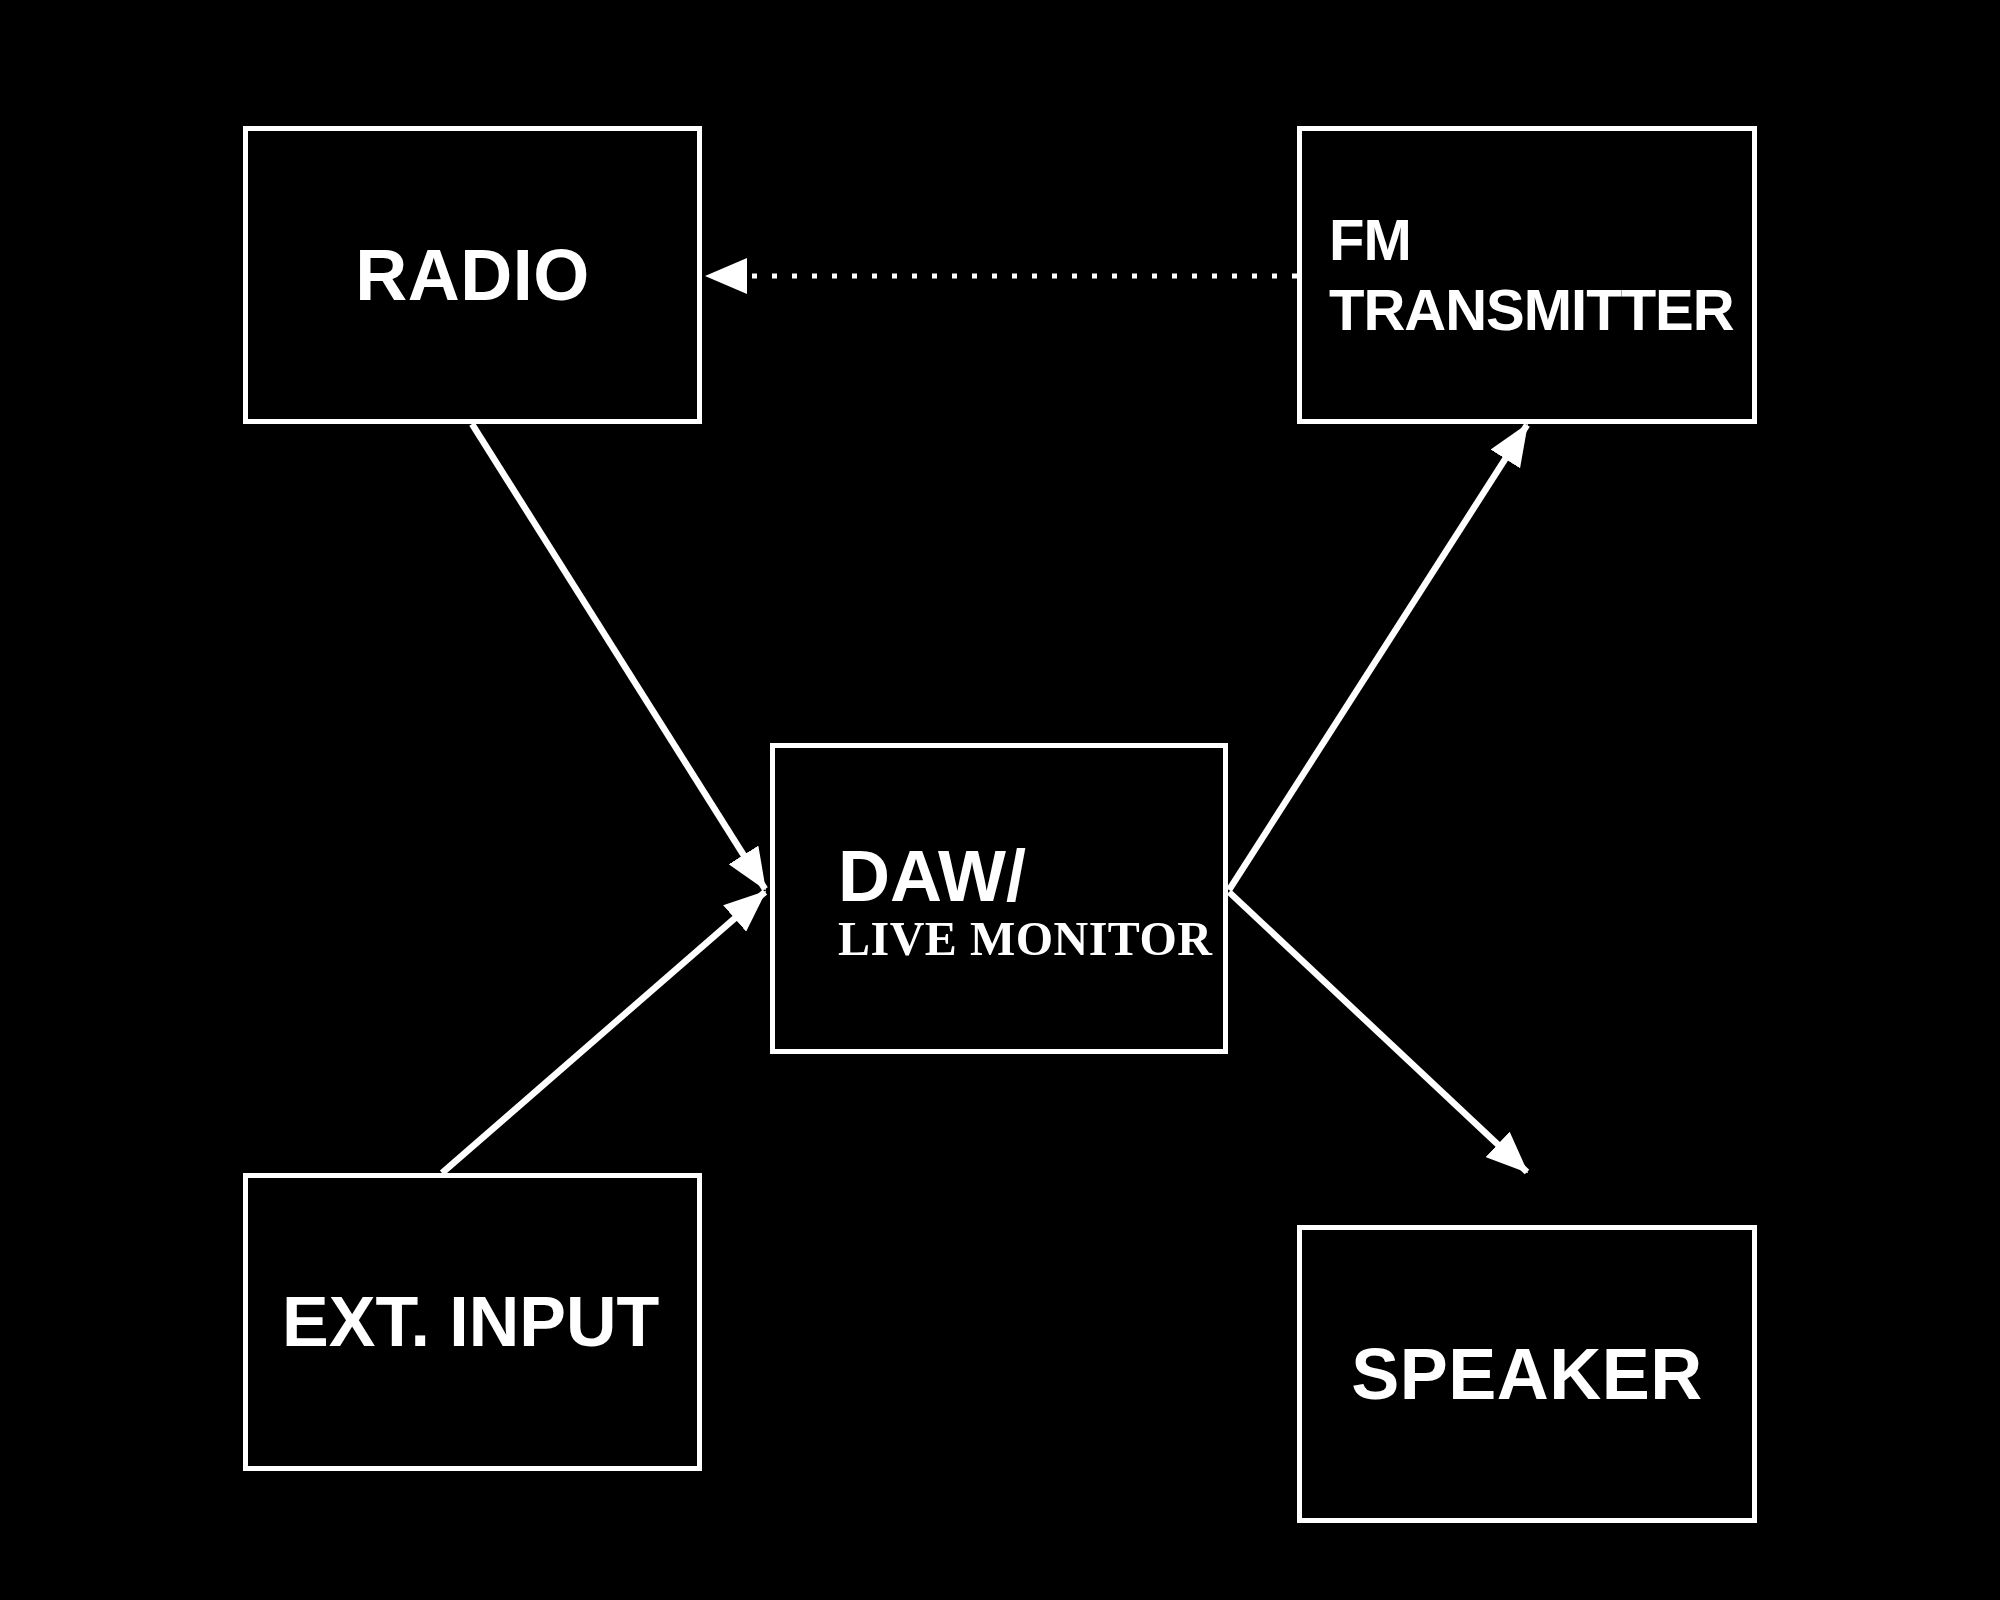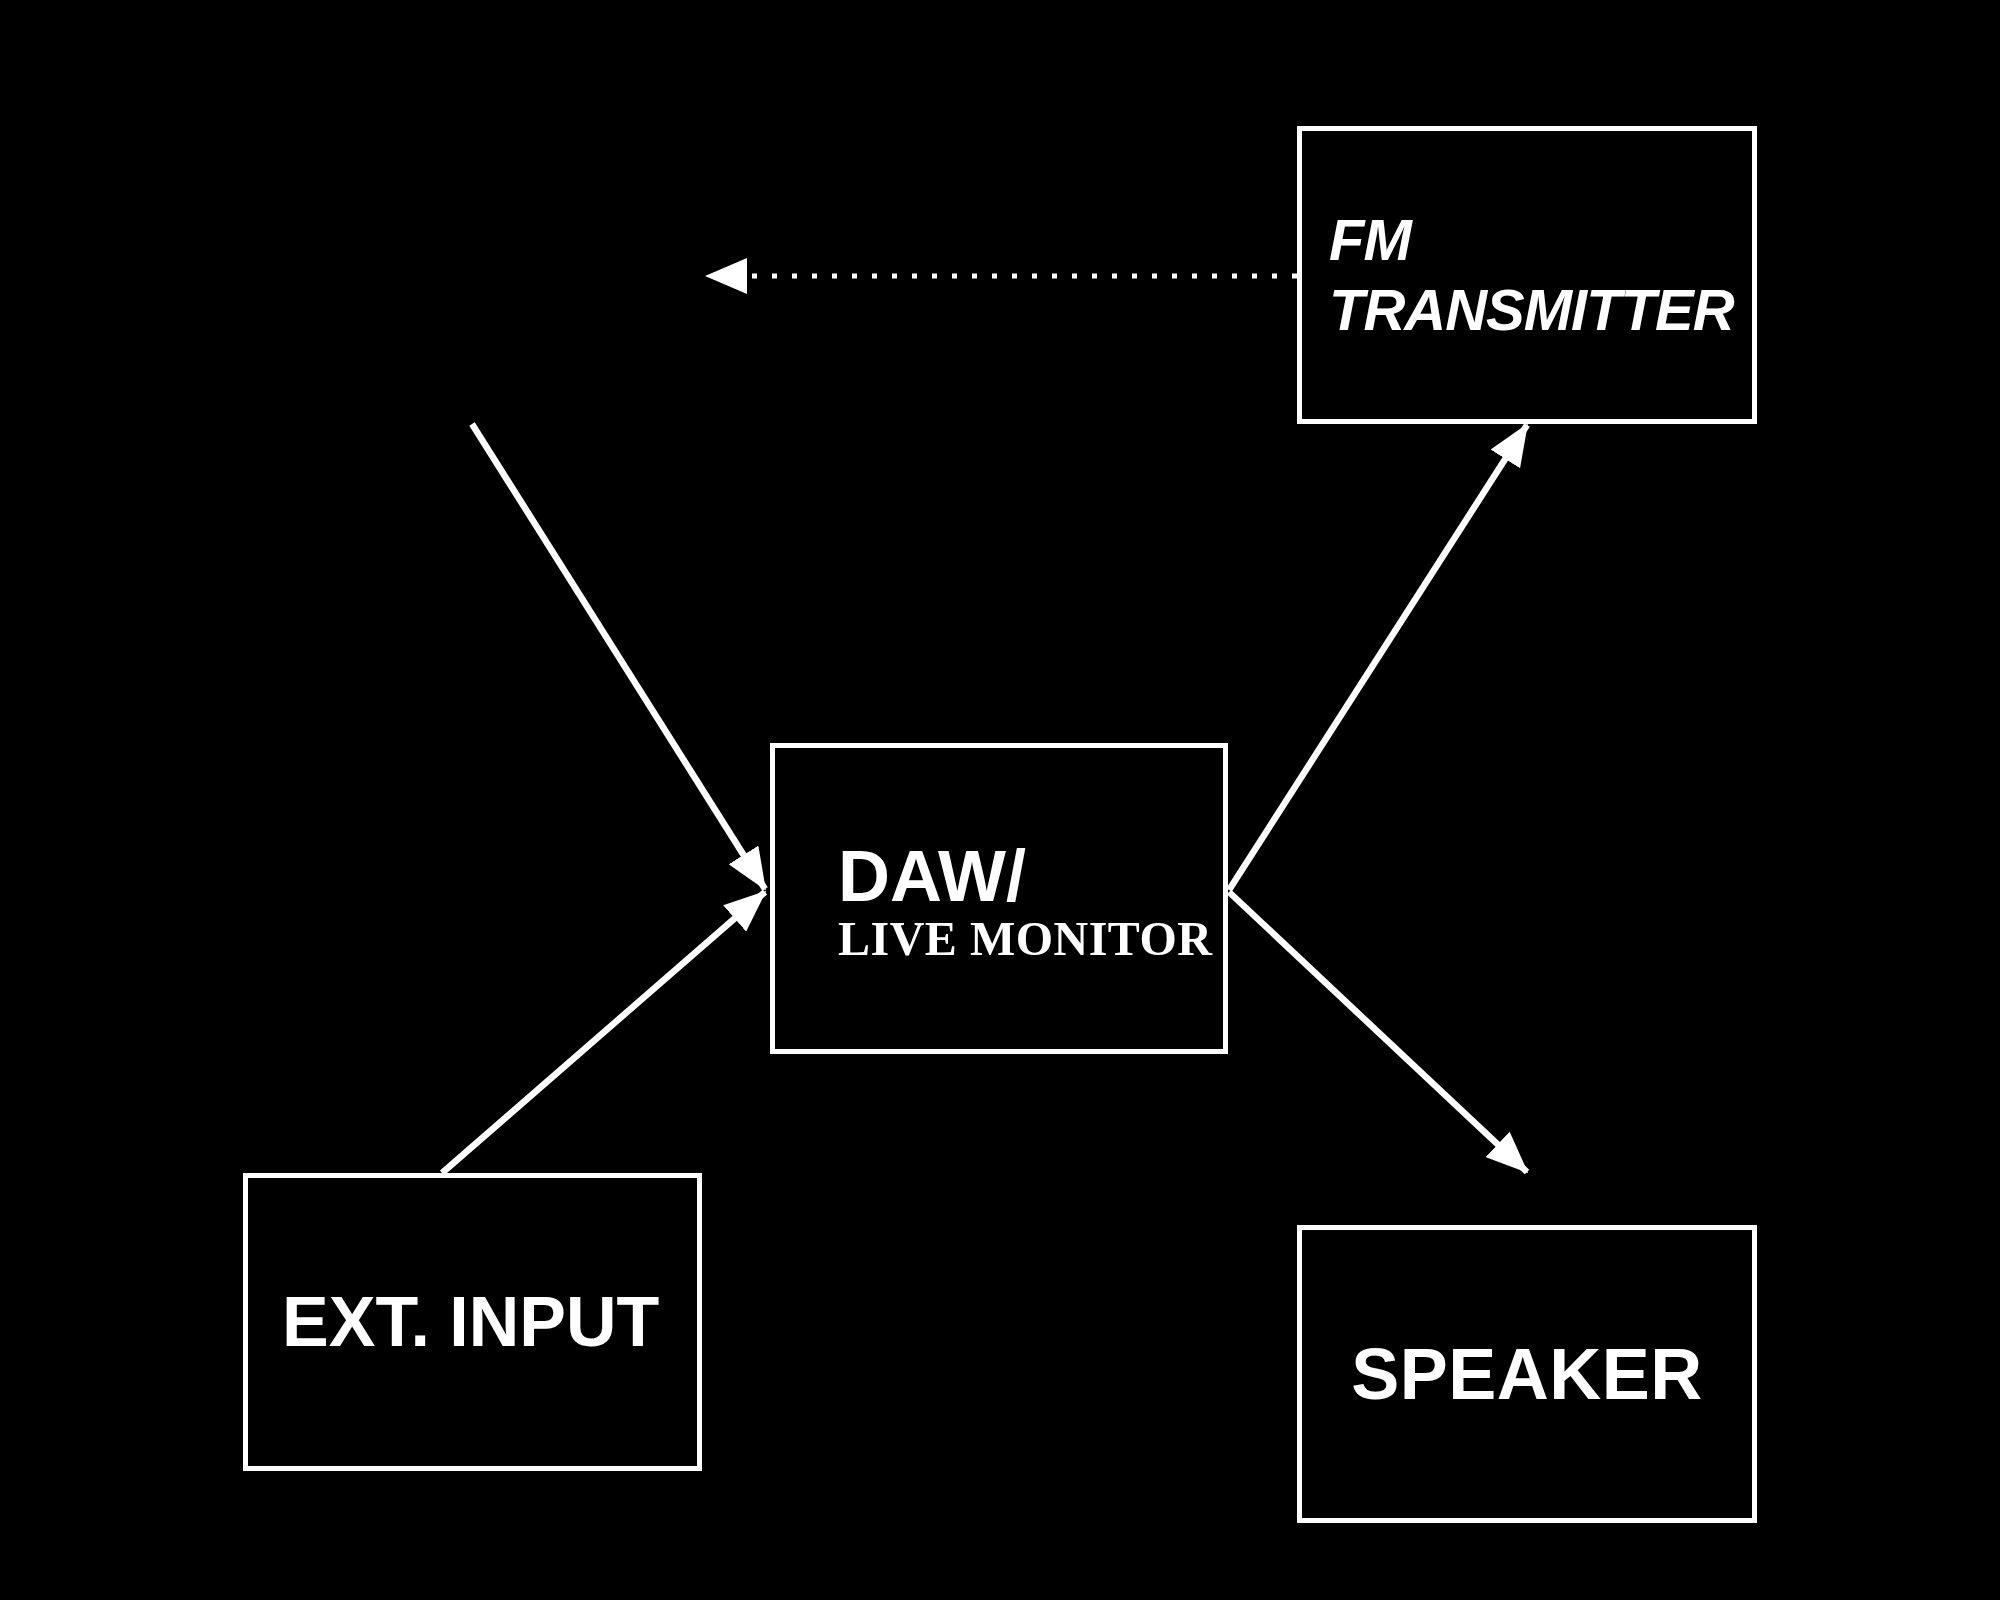--- a/index.html
+++ b/index.html
@@ -38,21 +38,21 @@
   .node.left-label {
     flex-direction: column;
     justify-content: center;
     align-items: flex-start;
   }
   
   .node-radio { left: 243px; top: 126px; width: 459px; height: 298px; }
   .node-radio .label { font-size: 72px; letter-spacing: 0.5px; }
   
   .node-fm { left: 1297px; top: 126px; width: 460px; height: 298px; padding-left: 27px; }
-  .node-fm .line { font-size: 58px; line-height: 70px; letter-spacing: -1px; white-space: nowrap; font-style: italic; }
+  .node-fm .line { font-size: 58px; line-height: 70px; letter-spacing: -1px; white-space: nowrap; }
   
   .node-daw { left: 770px; top: 743px; width: 458px; height: 311px; padding-left: 63px; }
   .node-daw .line1 { font-size: 72px; line-height: 80px; white-space: nowrap; }
   .node-daw .line2 { font-size: 48px; line-height: 46px; letter-spacing: 0.5px; white-space: nowrap; font-family: Liberation Serif, serif; }
   
   .node-ext { left: 243px; top: 1173px; width: 459px; height: 298px; align-items: center; padding-left: 34px; }
   .node-ext .label { font-size: 70px; white-space: nowrap; }
   
   .node-speaker { left: 1297px; top: 1225px; width: 460px; height: 298px; }
   .node-speaker .label { font-size: 72px; letter-spacing: 0.5px; }
@@ -76,20 +76,23 @@
 
     <line x1="472" y1="424" x2="765" y2="889" stroke="#ffffff" stroke-width="6.5" marker-end="url(#ah)"></line>
 
     <line x1="442" y1="1173" x2="765" y2="892" stroke="#ffffff" stroke-width="6.5" marker-end="url(#ah)"></line>
 
     <line x1="1229" y1="890" x2="1527" y2="425" stroke="#ffffff" stroke-width="6.5" marker-end="url(#ah)"></line>
 
     <line x1="1229" y1="892" x2="1527" y2="1172" stroke="#ffffff" stroke-width="6.5" marker-end="url(#ah)"></line>
   </svg>
 
+  <div class="node node-radio center-label">
+    <span class="label">RADIO</span>
+  </div>
 
   <div class="node node-fm left-label">
     <span class="line">FM</span>
     <span class="line">TRANSMITTER</span>
   </div>
 
   <div class="node node-daw left-label">
     <span class="line1">DAW/</span>
     <span class="line2">LIVE MONITOR</span>
   </div>

